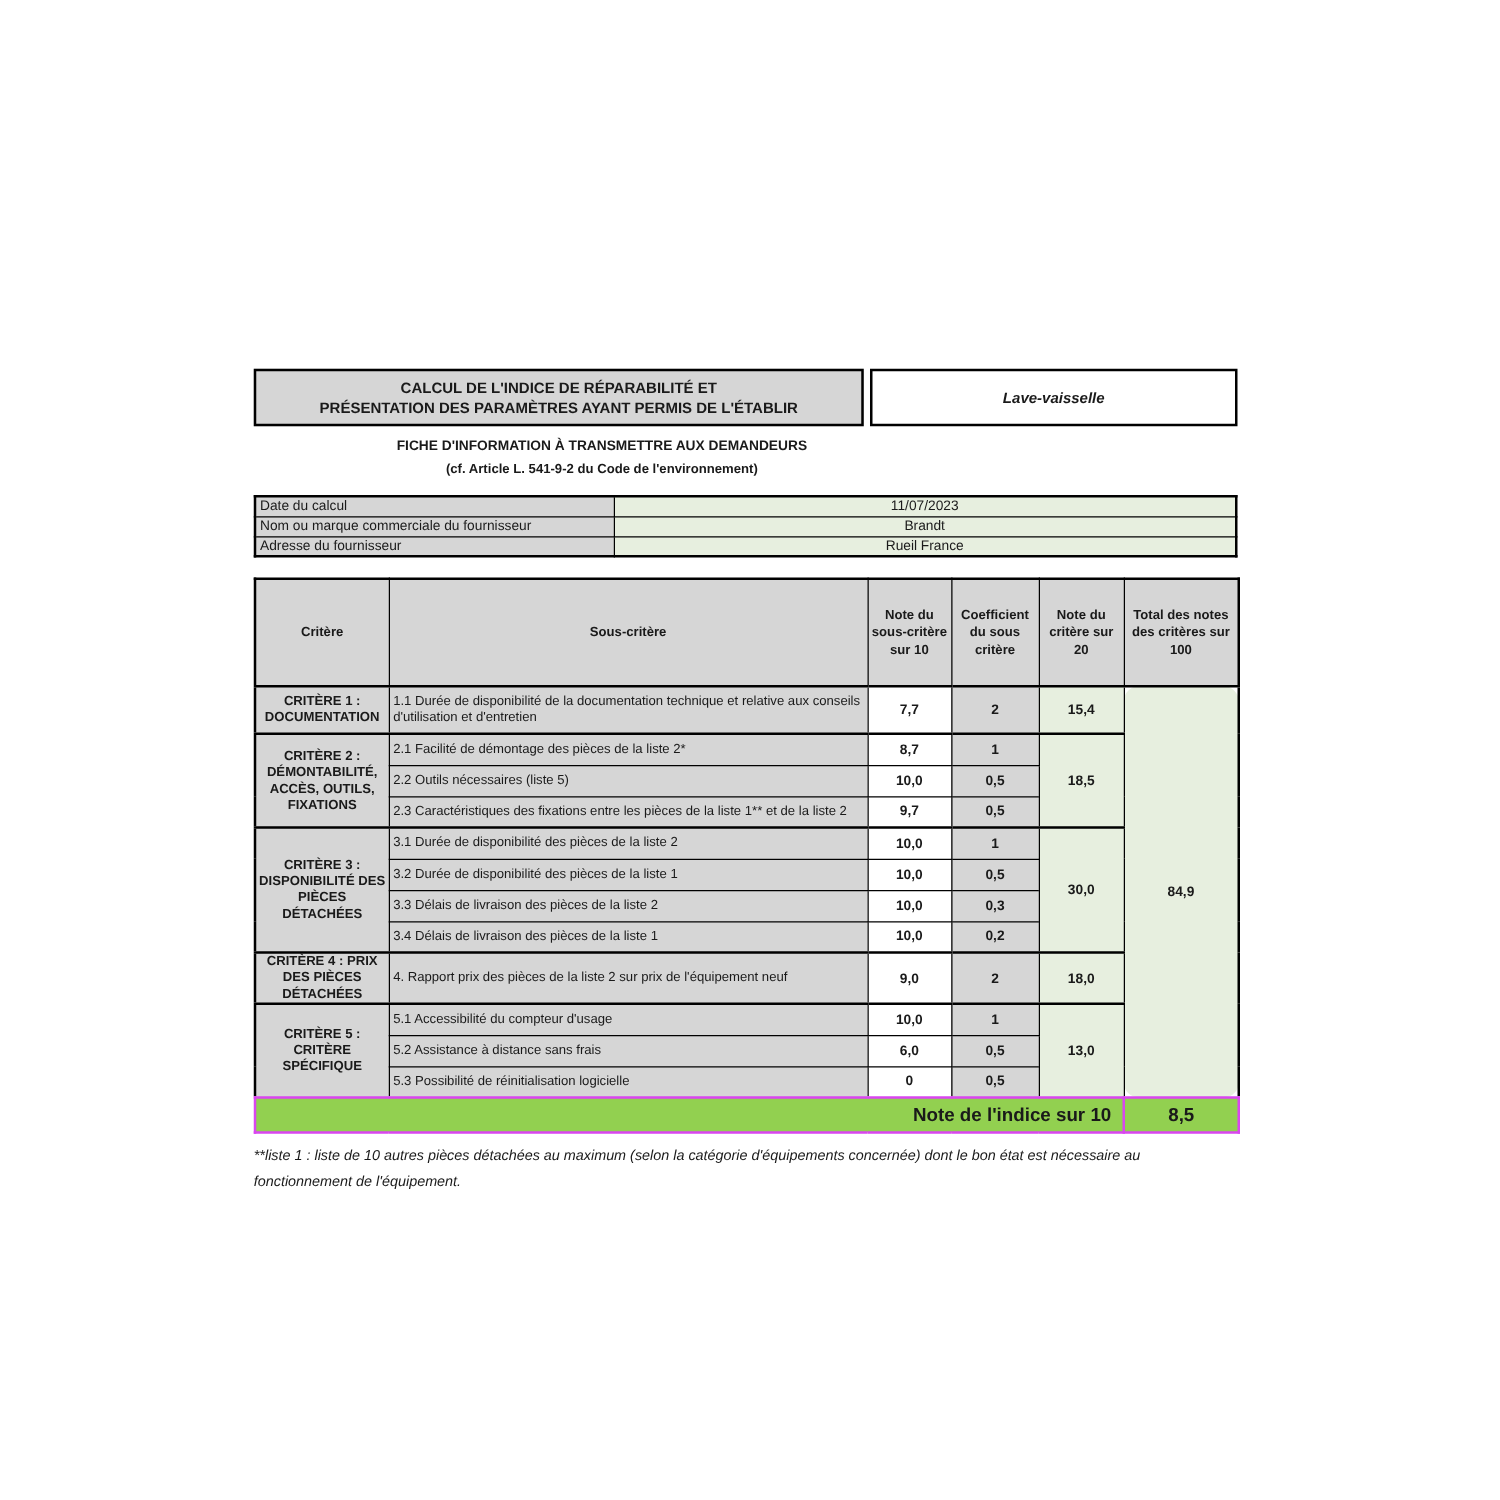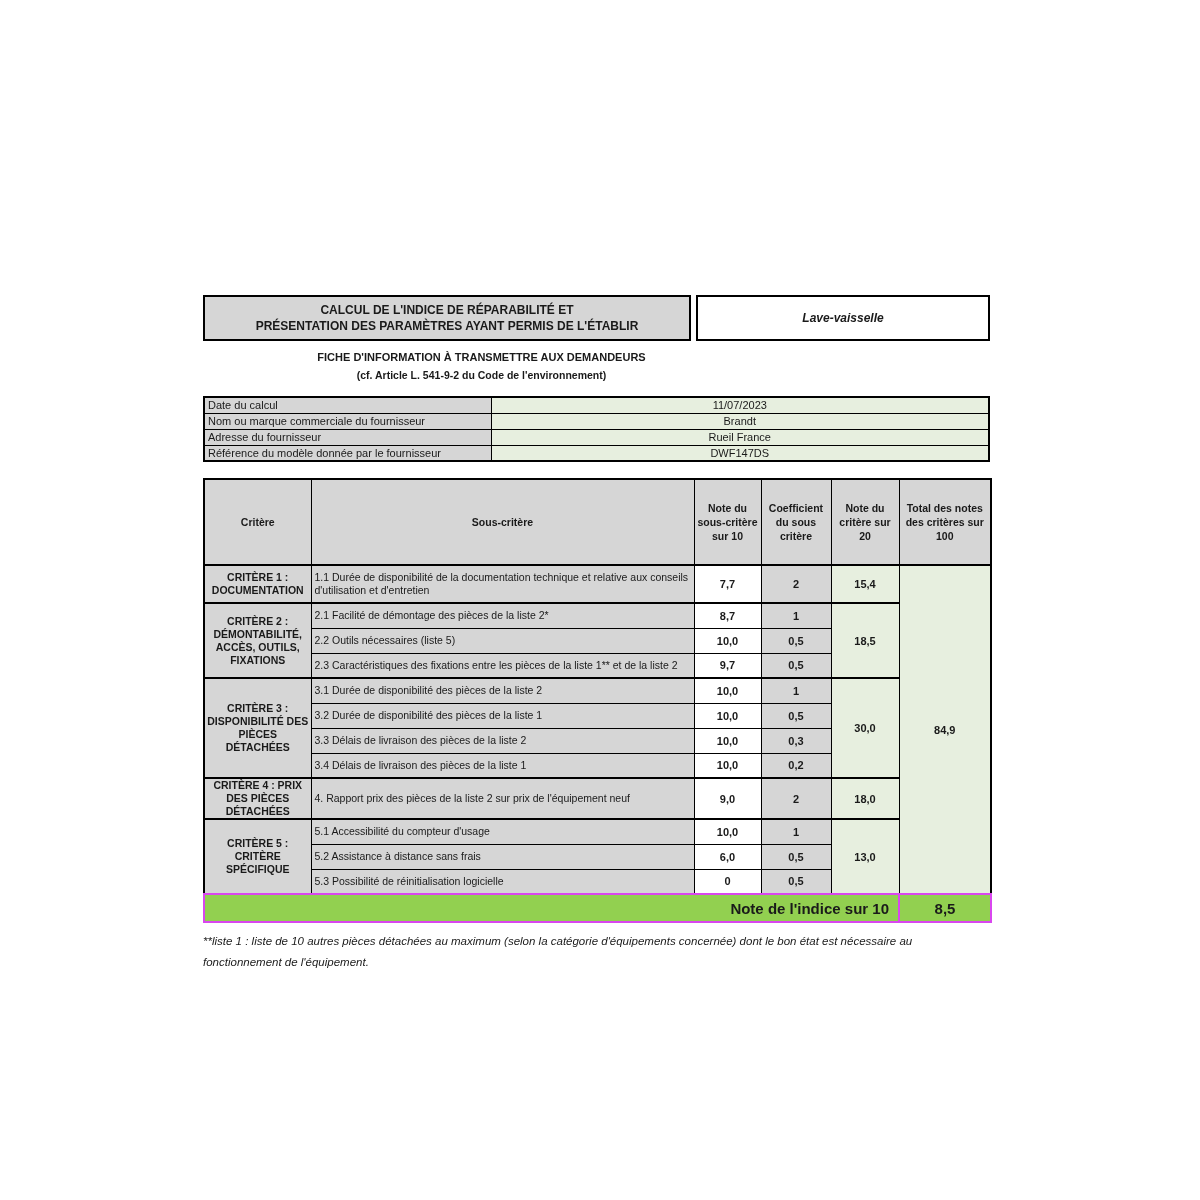--- a/index.html
+++ b/index.html
@@ -38,21 +38,21 @@
                    text-align:center; padding:0 2px; }
   .main-table tr { height:25px; }
   .main-table tr.r-tall { height:38px; }
   .main-table td.critere { background:#d6d6d6; font-weight:bold; font-size:10.5px;
                            line-height:13px; text-align:center; padding:0 2px; }
   .main-table td.sous { background:#d6d6d6; font-size:10.5px; line-height:13px;
                         text-align:left; padding:1px 3px; }
   .main-table td.note { background:#ffffff; font-weight:bold; font-size:11px; text-align:center; }
   .main-table td.coef { background:#d6d6d6; font-weight:bold; font-size:11px; text-align:center; }
   .main-table td.n20  { background:#e7efdf; font-weight:bold; font-size:11px; text-align:center; }
-  .main-table td.total{ background:#e7efdf; font-weight:bold; font-size:11px; text-align:center; }
+  .main-table td.total{ background:#e7efdf; font-weight:bold; font-size:11px; text-align:center;border-radius:12px; }
   .main-table tr.group-start td { border-top:2px solid #000; }
   .main-table tr.final { height:28px; }
   .main-table tr.final td { background:#92d050; border:2px solid #d946ef; }
   .main-table td.final-label { font-weight:bold; font-size:15px; text-align:right; padding-right:9px; }
   .main-table td.final-value { font-weight:bold; font-size:15px; text-align:center; }
 
   
   .footnotes { margin-top:8px; width:775px; }
   .footnotes p { font-style:italic; font-size:11.5px; line-height:21px; }
 </style>
@@ -83,24 +83,20 @@
         <td class="lbl">Date du calcul</td>
         <td class="val">11/07/2023</td>
       </tr>
       <tr>
         <td class="lbl">Nom ou marque commerciale du fournisseur</td>
         <td class="val">Brandt</td>
       </tr>
       <tr>
         <td class="lbl">Adresse du fournisseur</td>
         <td class="val">Rueil France</td>
-      </tr>
-      <tr>
-        <td class="lbl">Référence du modèle donnée par le fournisseur</td>
-        <td class="val">DWF147DS</td>
       </tr>
     </tbody>
       </table>
 
     <table class="main-table">
       <colgroup>
         <col style="width:107px">
           <col style="width:383px">
           <col style="width:67px">
         <col style="width:70px">

